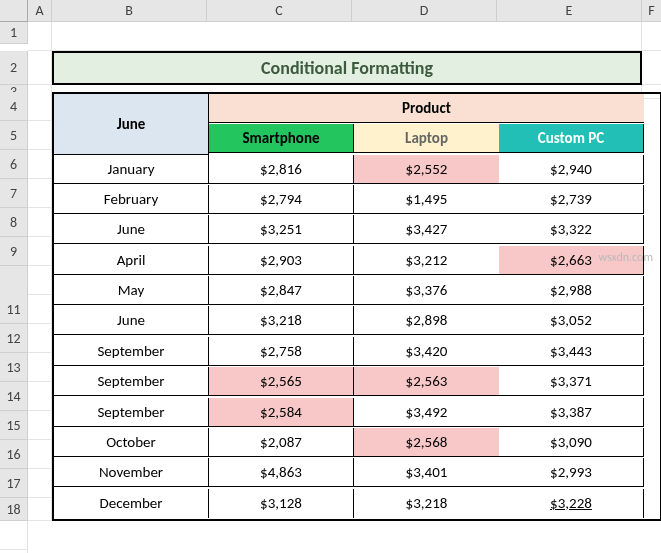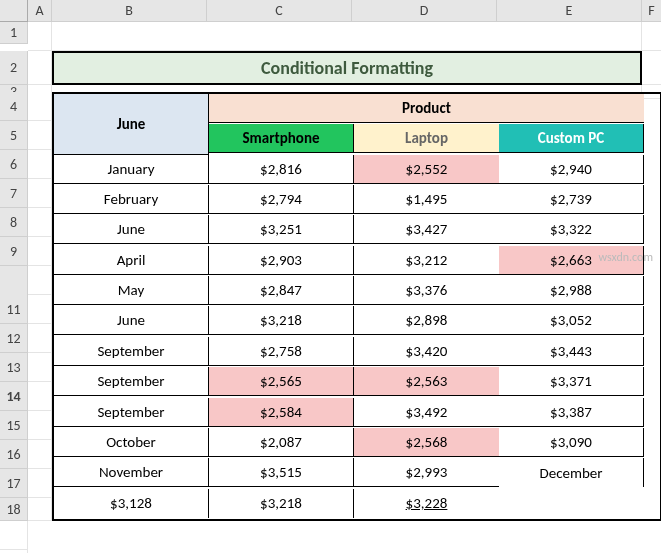--- a/index.html
+++ b/index.html
@@ -144,21 +144,21 @@
       <div class="row-header" style="height: 29px;">4</div>
       <div class="row-header" style="height: 29px;">5</div>
       <div class="row-header" style="height: 29px;">6</div>
       <div class="row-header" style="height: 29px;">7</div>
       <div class="row-header" style="height: 29px;">8</div>
       <div class="row-header" style="height: 29px;">9</div>
       <div class="row-header" style="height: 29px; margin-top: 38px;">10</div>
       <div class="row-header" style="height: 29px;">11</div>
       <div class="row-header" style="height: 29px;">12</div>
       <div class="row-header" style="height: 29px;">13</div>
-      <div class="row-header" style="height: 29px; font-weight: bold;">14</div>
+      <div class="row-header" style="height: 29px;">14</div>
       <div class="row-header" style="height: 29px;">15</div>
       <div class="row-header" style="height: 29px;">16</div>
       <div class="row-header" style="height: 29px;">17</div>
       <div class="row-header" style="height: 23px;">18</div>
     </div>
   <div style="display:grid;grid-template-rows:29px 29px repeat(12,29px) 23px" id="colA">
       <div class="cell empty-cell" style="height: 29px;"></div>
       <div class="cell empty-cell" style="height: 29px;"></div>
       <div class="cell empty-cell" style="height: 29px;"></div>
       <div class="cell empty-cell" style="height: 29px;"></div>
@@ -214,21 +214,22 @@
       <div class="dt-cell val-cell">$3,371</div>
       <div class="dt-cell month-cell">September</div>
       <div class="dt-cell val-cell highlight">$2,584</div>
       <div class="dt-cell val-cell">$3,492</div>
       <div class="dt-cell val-cell">$3,387</div>
       <div class="dt-cell month-cell">October</div>
       <div class="dt-cell val-cell">$2,087</div>
       <div class="dt-cell val-cell highlight">$2,568</div>
       <div class="dt-cell val-cell">$3,090</div>
       <div class="dt-cell month-cell">November</div>
-      <div class="dt-cell val-cell">$3,515</div>
+      <div class="dt-cell val-cell">$4,863</div>
+      <div class="dt-cell val-cell">$3,401</div>
       <div class="dt-cell val-cell">$2,993</div>
       <div class="dt-cell month-cell" style="border-bottom: none;">December</div>
       <div class="dt-cell val-cell" style="border-bottom: none;">$3,128</div>
       <div class="dt-cell val-cell" style="border-bottom: none;">$3,218</div>
       <div class="dt-cell val-cell" style="border-bottom: none; text-decoration: underline;">$3,228</div>
     </div>
   <div style="display:grid;grid-template-rows:29px 29px repeat(12,29px) 23px" id="colF">
       <div class="cell empty-cell" style="height: 29px;"></div>
       <div class="cell empty-cell" style="height: 29px;"></div>
     </div>

